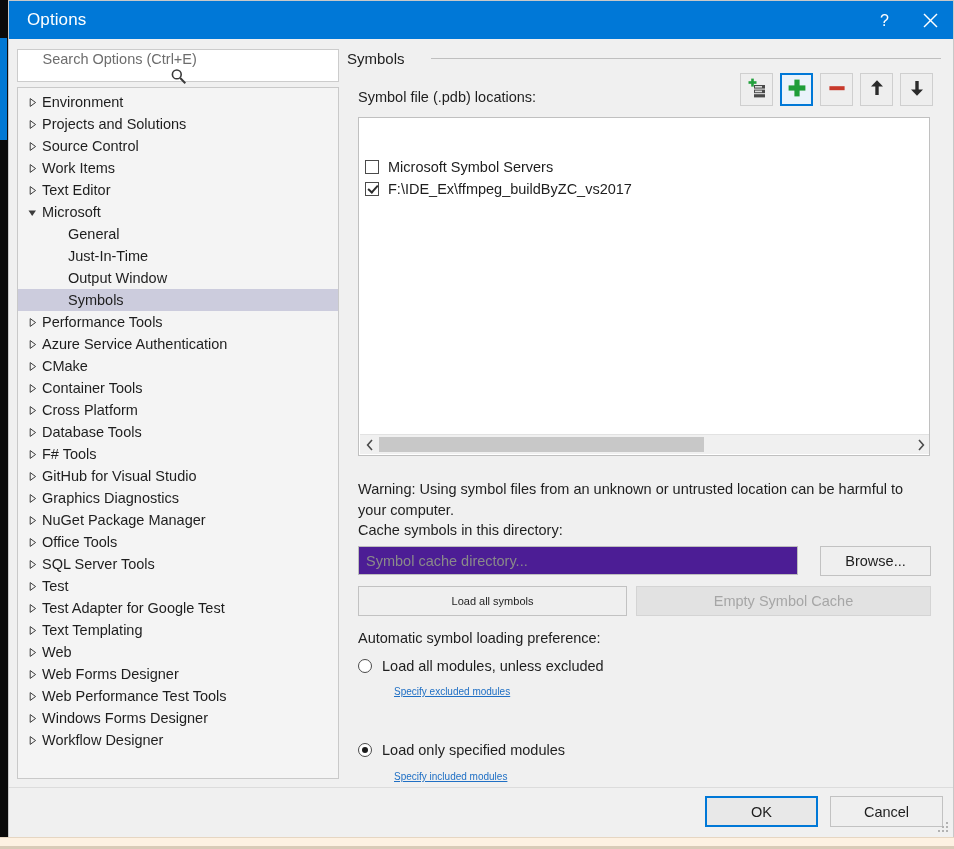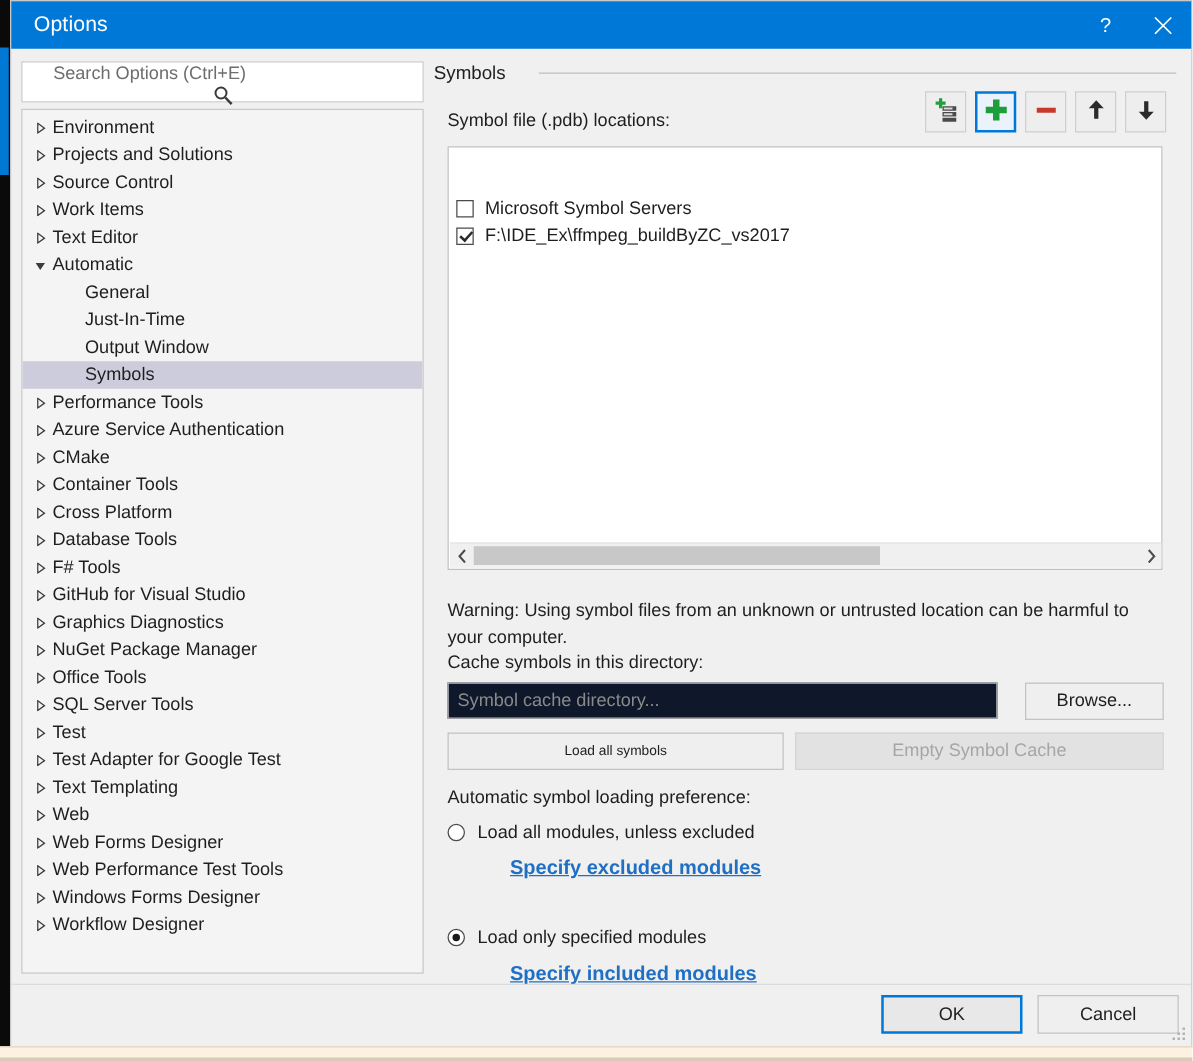--- a/index.html
+++ b/index.html
@@ -296,21 +296,21 @@
   #cache-label {
     position: absolute;
     left: 11px; top: 477px;
     font-size: 14.5px;
   }
   #cache-input {
     position: absolute;
     left: 11px; top: 501px;
     width: 440px;
     height: 29px;
-    background: #0f172a;
+    background: #4c1d95;
     border: 1px solid #bdbdbd;
     box-sizing: border-box;
     font-family: "Liberation Sans", sans-serif;
     font-size: 14.5px;
     color: #8a8a8a;
     padding-left: 7px;
     outline: 0;
   }
   #cache-input::placeholder { color: #8a8a8a; opacity: 1; }
   #browse-btn {
@@ -384,23 +384,22 @@
     position: absolute;
     left: 3px;
     top: 3px;
     width: 6px;
     height: 6px;
     border-radius: 50%;
     background: #1b1b1b;
   }
   .link-row {
     position: absolute;
-    left: 61px;
-    font-size: 16px;
-    font-weight: bold;
+    left: 47px;
+    font-size: 10px;
   }
   #link-excluded { top: 641px; }
   #link-included { top: 726px; }
   .hlink {
     color: #1f6fc4;
     text-decoration: underline;
     cursor: pointer;
   }
 
   
@@ -526,21 +525,21 @@
           </svg>
         </span>
         <span class="tree-label">Text Editor</span>
       </div>
       <div class="tree-row">
         <span class="tw">
           <svg width="9" height="9" viewBox="0 0 9 9">
             <polygon points="0.5,2.4 8,2.4 4.2,8" fill="#3c3c3c"></polygon>
           </svg>
         </span>
-        <span class="tree-label">Automatic</span>
+        <span class="tree-label">Microsoft</span>
       </div>
       <div class="tree-row child">
         <span class="tw"></span>
         <span class="tree-label">General</span>
       </div>
       <div class="tree-row child">
         <span class="tw"></span>
         <span class="tree-label">Just-In-Time</span>
       </div>
       <div class="tree-row child">

